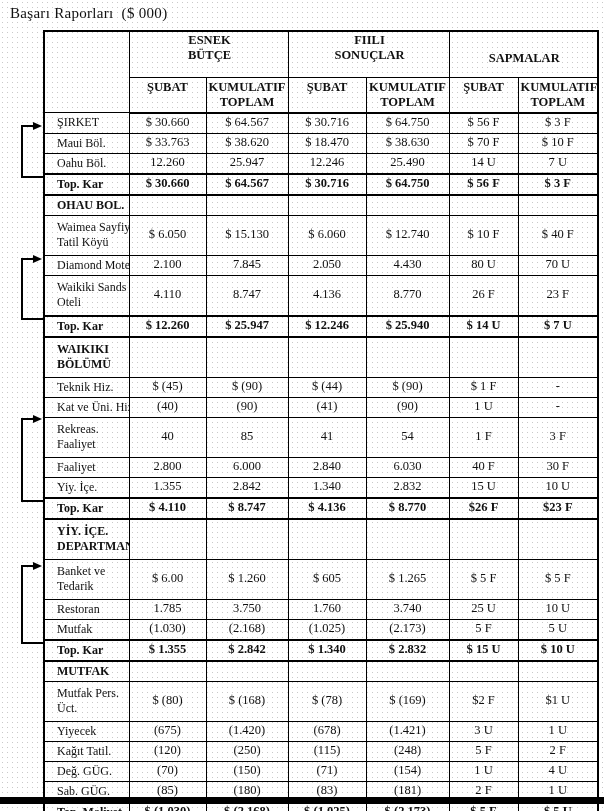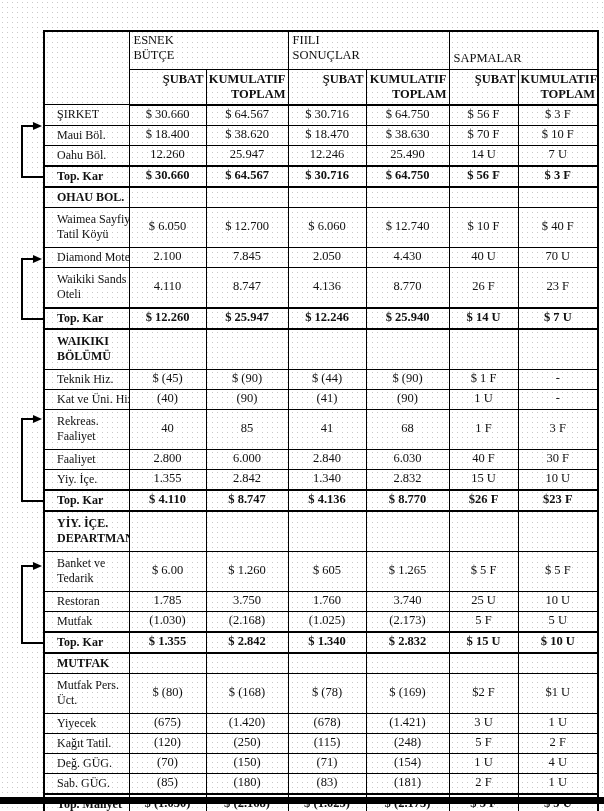--- a/index.html
+++ b/index.html
@@ -21,48 +21,49 @@
     border:2px solid #000;
   }
   th,td{
     border:1px solid #000;
     font-size:12.5px;line-height:1.22;
     padding:1px 2px;text-align:center;vertical-align:middle;
     font-weight:normal;white-space:pre-line;overflow:hidden;
   }
   th.corner{height:auto;}
   th.grp{
-    height:33px;text-align:left;vertical-align:top;
-    font-weight:normal;padding-left:4px;margin-top:32px;
-  }
-  th.grp.bot{vertical-align:bottom;padding-bottom:3px;}
+    height:33px;text-align:center;vertical-align:top;
+    font-weight:bold;padding-left:4px;margin-top:32px;
+  }
+  th.grp.bot{vertical-align:bottom;padding-bottom:11px;}
   th.sub{height:30px;font-weight:bold;vertical-align:top;padding-top:2px;}
   tbody tr.s td{height:17px;}
   tbody tr.d td{height:37px;}
   td.label{
     text-align:left;padding-left:12px;padding-right:0;
     font-size:12px;white-space:pre;
   }
   tr.total td,tr.section td{font-weight:bold;border-top-width:2px;}
-  thead tr.h2 th{border-bottom-width:2px;text-align:right;}
+  thead tr.h2 th{border-bottom-width:2px;}
   .bottom-bar{
     position:absolute;left:0;top:797px;width:604px;height:7px;background:#000;
   }
   .aline{position:absolute;background:#000;}
   .ahead{
     position:absolute;width:0;height:0;
     border-top:4px solid transparent;
     border-bottom:4px solid transparent;
     border-left:9px solid #000;
   }
 </style>
 </head>
 <body>
 
 <div class="page">
+  <div class="title">Başarı Raporları  ($ 000)</div>
 
   <table class="report">
     <colgroup>
       <col style="width:85px">
         <col style="width:77px">
         <col style="width:82px">
       <col style="width:78px">
         <col style="width:83px">
         <col style="width:69px">
       <col style="width:80px">
@@ -93,21 +94,21 @@
           <td class="label">ŞIRKET</td>
           <td>$ 30.660</td>
           <td>$ 64.567</td>
           <td>$ 30.716</td>
           <td>$ 64.750</td>
           <td>$ 56 F</td>
           <td>$ 3 F</td>
         </tr>
         <tr class="s data">
           <td class="label">Maui Böl.</td>
-          <td>$ 18.400</td>
+          <td>$ 33.763</td>
           <td>$ 38.620</td>
           <td>$ 18.470</td>
           <td>$ 38.630</td>
           <td>$ 70 F</td>
           <td>$ 10 F</td>
         </tr>
         <tr class="s data">
           <td class="label">Oahu Böl.</td>
           <td>12.260</td>
           <td>25.947</td>
@@ -131,33 +132,33 @@
           <td></td>
           <td></td>
           <td></td>
           <td></td>
           <td></td>
         </tr>
         <tr class="d data">
           <td class="label">Waimea Sayfiye
 Tatil Köyü</td>
           <td>$ 6.050</td>
-          <td>$ 12.700</td>
+          <td>$ 15.130</td>
           <td>$ 6.060</td>
           <td>$ 12.740</td>
           <td>$ 10 F</td>
           <td>$ 40 F</td>
         </tr>
         <tr class="s data">
           <td class="label">Diamond Moteli</td>
           <td>2.100</td>
           <td>7.845</td>
           <td>2.050</td>
           <td>4.430</td>
-          <td>40 U</td>
+          <td>80 U</td>
           <td>70 U</td>
         </tr>
         <tr class="d data">
           <td class="label">Waikiki Sands
 Oteli</td>
           <td>4.110</td>
           <td>8.747</td>
           <td>4.136</td>
           <td>8.770</td>
           <td>26 F</td>
@@ -199,21 +200,21 @@
           <td>(90)</td>
           <td>1 U</td>
           <td>-</td>
         </tr>
         <tr class="d data">
           <td class="label">Rekreas.
 Faaliyet</td>
           <td>40</td>
           <td>85</td>
           <td>41</td>
-          <td>68</td>
+          <td>54</td>
           <td>1 F</td>
           <td>3 F</td>
         </tr>
         <tr class="s data">
           <td class="label">Faaliyet</td>
           <td>2.800</td>
           <td>6.000</td>
           <td>2.840</td>
           <td>6.030</td>
           <td>40 F</td>

